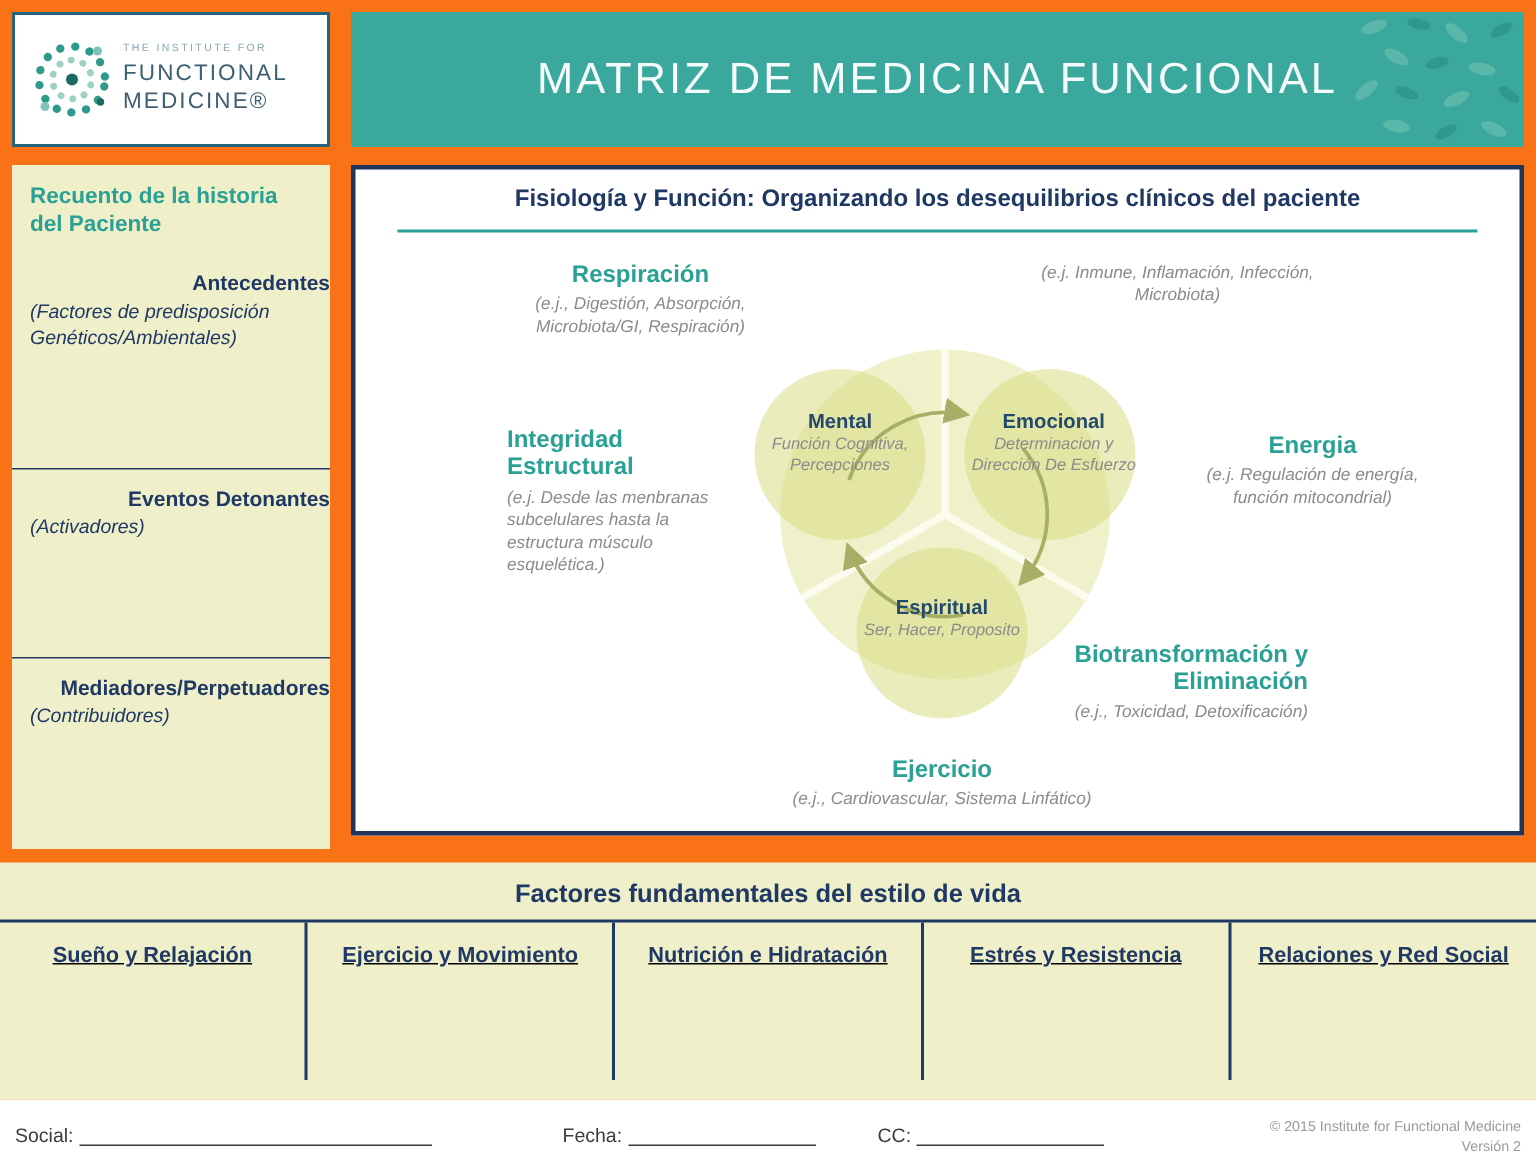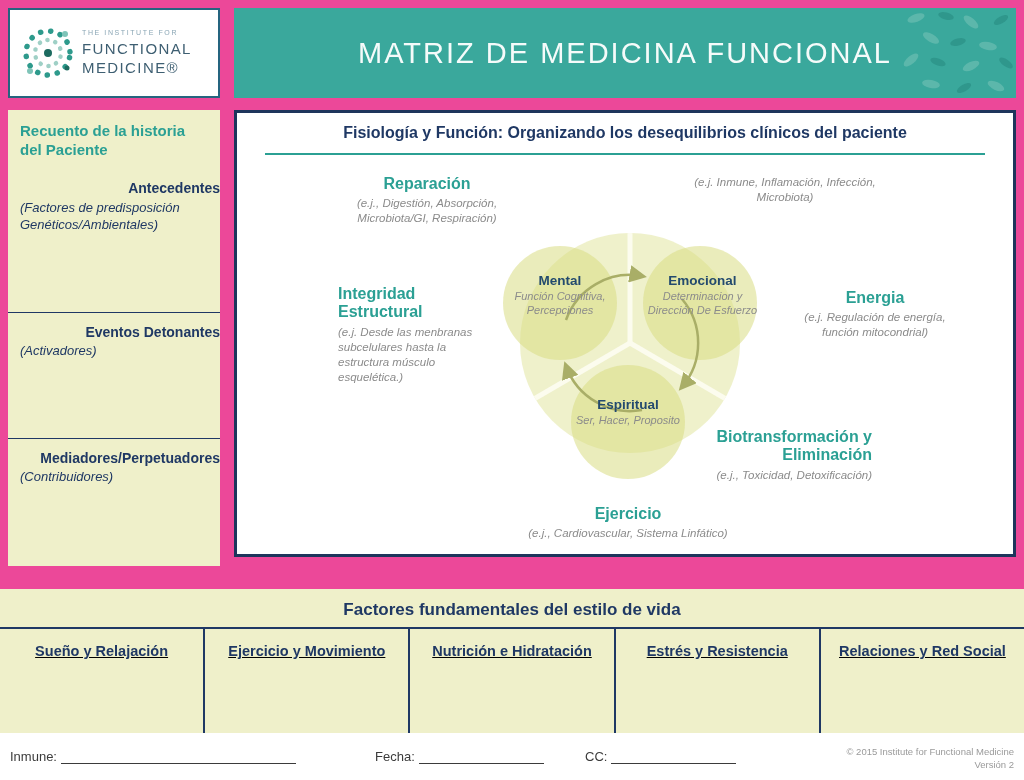--- a/index.html
+++ b/index.html
@@ -1,17 +1,17 @@
 <!DOCTYPE html>
 <html><head>
 <meta charset="utf-8">
 <style>
   * { margin:0; padding:0; box-sizing:border-box; }
   body { font-family:"Liberation Sans", sans-serif; background:#ffffff; }
-  .page { position:relative; width:1024px; height:780px; background:#ec4899; overflow:hidden; }
+  .page { position:relative; width:1024px; height:780px; background:#f97316; overflow:hidden; }
 
   
   .logo-box { position:absolute; left:8px; top:8px; width:212px; height:90px;
     background:#fff; border:2px solid #25647f; display:flex; align-items:center; padding:6px 8px; }
   .logo-swirl { flex:0 0 60px; height:74px; }
   .logo-text { display:flex; flex-direction:column; justify-content:center; margin-left:4px; }
   .logo-line1 { font-size:7px; letter-spacing:1.6px; color:#8aa6b5; margin-bottom:4px; }
   .logo-line2, .logo-line3 { font-size:15px; letter-spacing:1.4px; color:#3e5f72; font-weight:500; line-height:1.25; }
 
   .teal-band { position:absolute; left:234px; top:8px; width:782px; height:90px;
@@ -53,21 +53,21 @@
 
   .venn-svg { position:absolute; left:240px; top:90px; width:310px; height:310px; pointer-events:none; }
   .venn-label { position:absolute; text-align:center; }
   .venn-head { color:#234a6e; font-weight:bold; font-size:13.5px; margin-bottom:2px; }
   .venn-desc { color:#8b8b8b; font-style:italic; font-size:11px; line-height:1.25; }
   .v-mental { left:263px; top:160px; width:120px; }
   .v-emocional { left:403px; top:160px; width:125px; }
   .v-espiritual { left:331px; top:284px; width:120px; }
 
   
-  .lifestyle { position:absolute; left:0; top:575px; width:1024px; height:158px; background:#eff0ca;margin-top:14px; }
+  .lifestyle { position:absolute; left:0; top:575px; width:1024px; height:158px; background:#eff0ca; }
   .lifestyle-title { position:absolute; top:11px; left:0; width:100%; text-align:center;
     color:#1f3864; font-weight:bold; font-size:17px; }
   .lifestyle-rule { position:absolute; top:38px; left:0; width:100%; border-top:2px solid #1f3864; }
   .lifestyle-cols { position:absolute; top:40px; left:0; width:100%; height:105px; display:flex;text-decoration:underline; }
   .ls-col { flex:1 1 0; text-align:center; padding-top:14px; color:#1f3864; font-weight:bold; font-size:14.5px; }
   .ls-col + .ls-col { border-left:2px solid #1f3864; }
 
   
   .footer { position:absolute; left:0; top:733px; width:1024px; height:47px; background:#ffffff; }
   .f-field { position:absolute; top:16px; color:#3b3b3b; font-size:13px; white-space:nowrap; }
@@ -174,21 +174,21 @@
       <div class="venn-label v-emocional">
         <div class="venn-head">Emocional</div>
         <div class="venn-desc">Determinacion y Dirección De Esfuerzo</div>
       </div>
       <div class="venn-label v-espiritual">
         <div class="venn-head">Espiritual</div>
         <div class="venn-desc">Ser, Hacer, Proposito</div>
       </div>
 
       <div class="node n-asimilacion">
-        <div class="node-label">Reparación</div>
+        <div class="node-label">Respiración</div>
         <div class="node-desc">(e.j., Digestión, Absorpción, Microbiota/GI, Respiración)</div>
       </div>
       <div class="node n-defensa">
         <div class="node-desc">(e.j. Inmune, Inflamación, Infección, Microbiota)</div>
       </div>
       <div class="node n-integridad">
         <div class="node-label">Integridad Estructural</div>
         <div class="node-desc">(e.j. Desde las menbranas subcelulares hasta la estructura músculo esquelética.)</div>
       </div>
       <div class="node n-energia">
@@ -213,21 +213,21 @@
       <div class="ls-col">Sueño y Relajación</div>
       <div class="ls-col">Ejercicio y Movimiento</div>
       <div class="ls-col">Nutrición e Hidratación</div>
       <div class="ls-col">Estrés y Resistencia</div>
       <div class="ls-col">Relaciones y Red Social</div>
     </div>
   </div>
 
   <div class="footer">
     <div class="f-field f-nombre">
-      <span>Inmune:</span><span class="f-line"></span>
+      <span>Social:</span><span class="f-line"></span>
     </div>
     <div class="f-field f-fecha">
       <span>Fecha:</span><span class="f-line"></span>
     </div>
     <div class="f-field f-cc">
       <span>CC:</span><span class="f-line"></span>
     </div>
     <div class="f-copy">
       <div>© 2015 Institute for Functional Medicine</div>
       <div>Versión 2</div>

